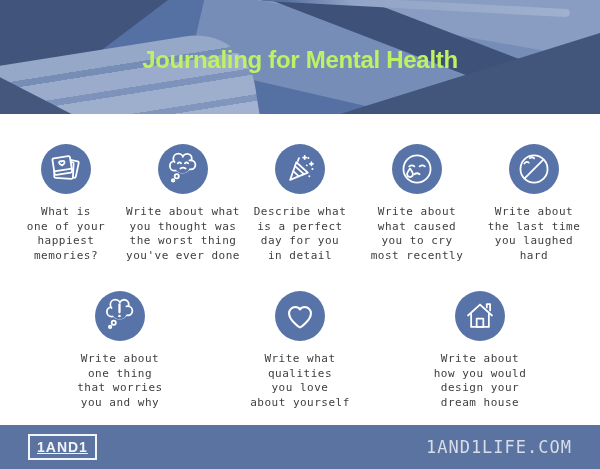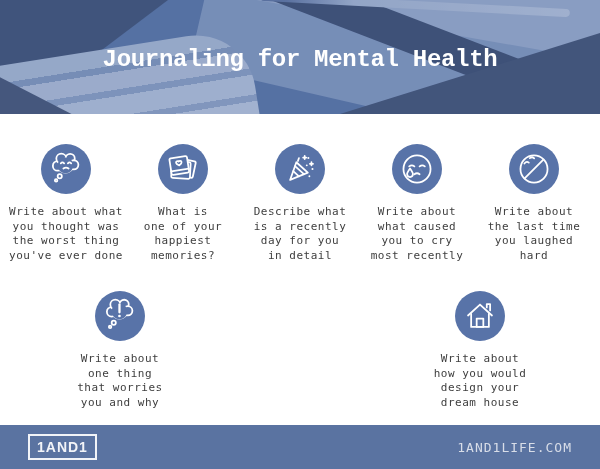--- a/index.html
+++ b/index.html
@@ -27,22 +27,22 @@
   .ph-dark-bl{left:0;bottom:0;width:130px;height:46px;background:#39415a;
     clip-path:polygon(0 20%,55% 100%,0 100%);}
   .ph-pen{right:30px;top:1px;width:310px;height:8px;border-radius:4px;
     background:linear-gradient(90deg,#5d7098 0 8%,#c7d1e1 30%,#dfe5ef 100%);
     transform:rotate(3deg);}
   .ph-tint{left:0;top:0;right:0;bottom:0;background:rgba(86,113,168,0.46);}
   .hdr-text{position:absolute;left:0;top:0;width:100%;height:100%;z-index:5;
     display:flex;flex-direction:column;align-items:center;justify-content:center;
     padding-top:6px;box-sizing:border-box;}
   .title{
-    font-family:Liberation Mono, monospace;font-weight:bold;
-    font-size:24px;line-height:28px;color:#ffffff;letter-spacing:-0.3px;}
+    font-family:Liberation Sans, sans-serif;font-weight:bold;
+    font-size:24px;line-height:28px;color:#bef264;letter-spacing:-0.3px;}
   .subtitle{
     font-family:"DejaVu Serif","Liberation Serif",serif;font-weight:bold;
     font-size:16.5px;line-height:24px;color:#fbfcfe;letter-spacing:-0.2px;}
   
   .main{padding-top:30px;}
   .row{display:flex;justify-content:space-between;}
   .row1{width:584px;margin:0 auto;}
   .row2{width:478px;margin:28px auto 0;}
   .item{display:flex;flex-direction:column;align-items:center;
     width:116px;flex:0 0 auto;}
@@ -54,22 +54,22 @@
   svg{display:block;}
   .ic{stroke:#ffffff;stroke-width:1.7;fill:none;stroke-linecap:round;stroke-linejoin:round;}
   .icf{fill:#5873a8;}
   .icw{fill:#ffffff;stroke:none;}
   
   .footer{position:absolute;left:0;bottom:0;width:600px;height:44px;background:#5a73a1;
     display:flex;align-items:center;justify-content:space-between;
     padding:0 28px;box-sizing:border-box;}
   .logo-box{border:2px solid #f2f4f8;color:#f2f4f8;padding:3px 7px;
     font-family:"Liberation Sans","DejaVu Sans",sans-serif;font-weight:bold;
-    font-size:14px;letter-spacing:1px;line-height:16px;}
-  .website{font-size:13px;letter-spacing:1px;color:#d8dde8;}
+    font-size:14px;letter-spacing:1px;line-height:16px;text-decoration:underline;}
+  .website{font-size:17px;letter-spacing:1px;color:#d8dde8;}
 </style>
 </head>
 <body>
 
 <div class="poster">
 
   <div class="header">
     <div class="ph-dark-tl"></div>
     <div class="ph-open-right"></div>
     <div class="ph-open-top"></div>
@@ -85,20 +85,40 @@
   </div>
 
   <div class="main">
 
     <div class="row row1">
 
       <div class="item">
         <div class="circle">
           <svg width="50" height="50" viewBox="0 0 48 48">
             <g class="ic">
+              <rect class="icf" x="17" y="15" width="18" height="16" rx="1.5" transform="rotate(12 26 23)"></rect>
+              <rect class="icf" x="13" y="17" width="18" height="16" rx="1.5" transform="rotate(3 22 25)"></rect>
+              <g transform="rotate(-9 21 21)">
+                <rect class="icf" x="12" y="12.5" width="17" height="16" rx="1.5"></rect>
+                <line x1="12" y1="25" x2="29" y2="25"></line>
+                <path d="M20.5 16.8c-.9-1-2.7-.8-2.7.8 0 1.2 2.7 2.9 2.7 2.9s2.7-1.7 2.7-2.9c0-1.6-1.8-1.8-2.7-.8z"></path>
+              </g>
+            </g>
+          </svg>
+        </div>
+        <div class="caption">What is
+one of your
+happiest
+memories?</div>
+      </div>
+
+      <div class="item">
+        <div class="circle">
+          <svg width="50" height="50" viewBox="0 0 48 48">
+            <g class="ic">
               <circle class="icf" cx="23.5" cy="19.5" r="8"></circle>
               <circle class="icf" cx="16" cy="21" r="4.6"></circle>
               <circle class="icf" cx="19.5" cy="14" r="4.8"></circle>
               <circle class="icf" cx="28" cy="13.8" r="4.4"></circle>
               <circle class="icf" cx="31.5" cy="20" r="4.4"></circle>
               <circle class="icf" cx="23.5" cy="20.5" r="7.6" stroke="none"></circle>
               <path d="M19 18.5 Q20.6 16.8 22.2 18.5"></path>
               <path d="M25.8 18.5 Q27.4 16.8 29 18.5"></path>
               <path d="M21.5 23.6 Q24 21.8 26.5 23.6"></path>
               <circle class="icf" cx="18" cy="31" r="2"></circle>
@@ -109,55 +129,35 @@
         <div class="caption">Write about what
 you thought was
 the worst thing
 you've ever done</div>
       </div>
 
       <div class="item">
         <div class="circle">
           <svg width="50" height="50" viewBox="0 0 48 48">
             <g class="ic">
-              <rect class="icf" x="17" y="15" width="18" height="16" rx="1.5" transform="rotate(12 26 23)"></rect>
-              <rect class="icf" x="13" y="17" width="18" height="16" rx="1.5" transform="rotate(3 22 25)"></rect>
-              <g transform="rotate(-9 21 21)">
-                <rect class="icf" x="12" y="12.5" width="17" height="16" rx="1.5"></rect>
-                <line x1="12" y1="25" x2="29" y2="25"></line>
-                <path d="M20.5 16.8c-.9-1-2.7-.8-2.7.8 0 1.2 2.7 2.9 2.7 2.9s2.7-1.7 2.7-2.9c0-1.6-1.8-1.8-2.7-.8z"></path>
-              </g>
-            </g>
-          </svg>
-        </div>
-        <div class="caption">What is
-one of your
-happiest
-memories?</div>
-      </div>
-
-      <div class="item">
-        <div class="circle">
-          <svg width="50" height="50" viewBox="0 0 48 48">
-            <g class="ic">
               <path class="icf" d="M14.5 34.5 L20.5 17.5 L31.5 27.5 Z"></path>
               <line x1="17.5" y1="26" x2="23" y2="31"></line>
               <line x1="19.2" y1="21.2" x2="27.8" y2="29"></line>
               <path d="M23 13.5l-1 2.8"></path>
               <path d="M28.5 11.5v3M27 13h3"></path>
               <path d="M35 17.5v3M33.5 19h3"></path>
               <circle class="icw" cx="32" cy="13.5" r="1"></circle>
               <circle class="icw" cx="36" cy="24" r="1"></circle>
               <circle class="icw" cx="30.5" cy="20.5" r="0.9"></circle>
               <circle class="icw" cx="33" cy="31" r="0.9"></circle>
             </g>
           </svg>
         </div>
         <div class="caption">Describe what
-is a recently
+is a perfect
 day for you
 in detail</div>
       </div>
 
       <div class="item">
         <div class="circle">
           <svg width="50" height="50" viewBox="0 0 48 48">
             <g class="ic">
               <circle cx="24" cy="24" r="13"></circle>
               <path d="M16.5 21.5 Q19 19.4 21.5 21.5"></path>
@@ -210,20 +210,33 @@
               <circle class="icf" cx="14.5" cy="34.5" r="1.2"></circle>
             </g>
           </svg>
         </div>
         <div class="caption">Write about
 one thing
 that worries
 you and why</div>
       </div>
 
+      <div class="item">
+        <div class="circle">
+          <svg width="50" height="50" viewBox="0 0 48 48">
+            <g class="ic">
+              <path stroke-width="2" d="M24 35c-.3 0-10.5-6.6-10.5-13.6 0-3.3 2.7-6 6-6 1.9 0 3.6.9 4.5 2.3.9-1.4 2.6-2.3 4.5-2.3 3.3 0 6 2.7 6 6C34.5 28.4 24.3 35 24 35z"></path>
+            </g>
+          </svg>
+        </div>
+        <div class="caption">Write what
+qualities
+you love
+about yourself</div>
+      </div>
 
 
       <div class="item">
         <div class="circle">
           <svg width="50" height="50" viewBox="0 0 48 48">
             <g class="ic">
               <path d="M12.5 23.5 24 13l11.5 10.5"></path>
               <path d="M30.5 15.8v-3.3h3.2v6.2"></path>
               <path d="M15.5 22v12.5h17V22"></path>
               <rect x="20.8" y="26.5" width="6.4" height="8"></rect>

